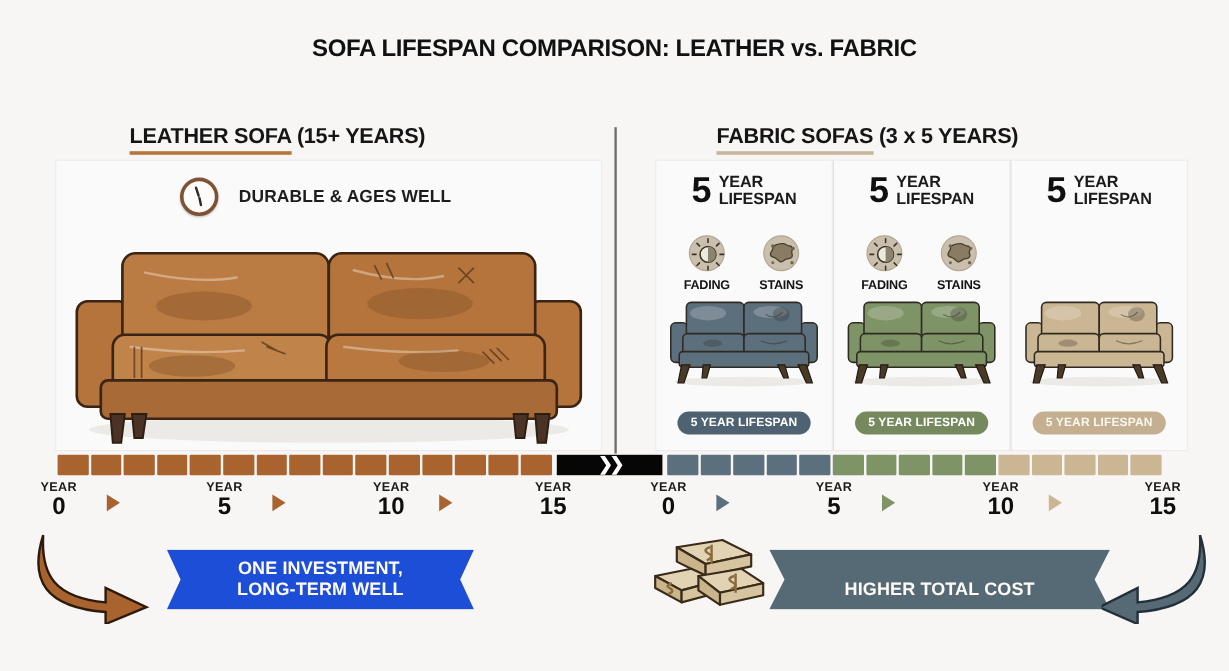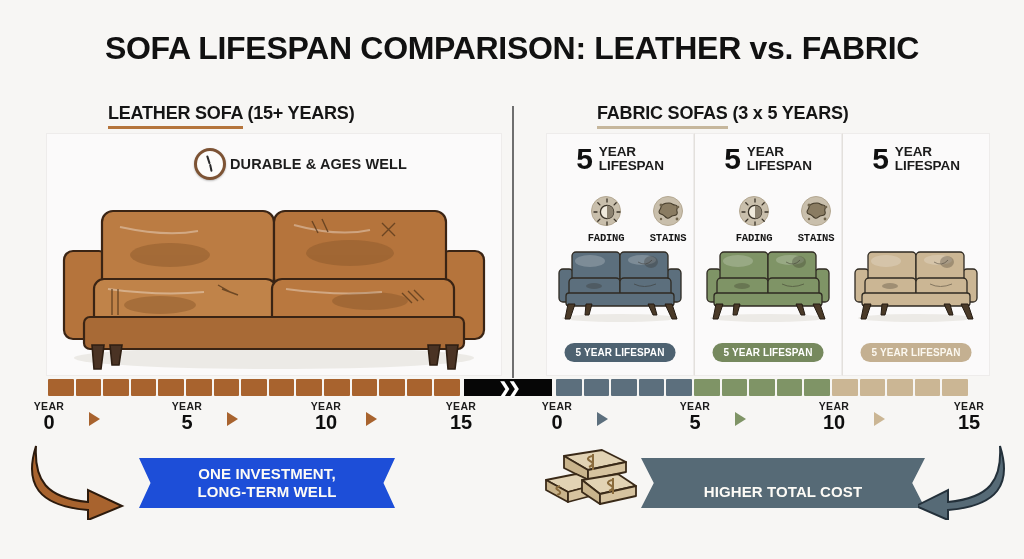--- a/index.html
+++ b/index.html
@@ -9,57 +9,57 @@
     font-family:"Liberation Sans", sans-serif;
     position:relative; overflow:hidden;
     -webkit-font-smoothing:antialiased;
   }
   .stage { position:absolute; inset:0; }
 
   
   .title {
     position:absolute; top:30px; left:0; width:1024px;
     text-align:center;
-    font-size:32px; font-weight:bold; letter-spacing:-0.3px;
+    font-size:20px; font-weight:bold; letter-spacing:-0.3px;
     color:#111111;
   }
 
   
   .sec-head { position:absolute; font-size:18px; font-weight:bold; color:#151515; letter-spacing:-0.2px; white-space:nowrap; }
   .sec-head .uline { border-bottom:3px solid #b5753c; padding-bottom:3px; }
   .sec-head.fabric .uline { border-bottom-color:#c6b79c; }
   #head-leather { top:103px; left:108px; }
   #head-fabric  { top:103px; left:597px; }
 
   
   .divider { position:absolute; left:512px; top:106px; width:2px; height:272px; background:#6f6f6f; }
 
   
   .panel-left {
     position:absolute; left:46px; top:133px; width:456px; height:243px;
     background:#fbfafa; border:1px solid #eeeceb;
   }
-  .clock-row { position:absolute; left:150px; top:148px; display:flex; align-items:center; gap:4px;margin-left:44px; }
+  .clock-row { position:absolute; left:150px; top:148px; display:flex; align-items:center; gap:17px; }
   .clock { width:32px; height:32px; border-radius:50%; background:#fdfcfa;
            border:3.5px solid #7d5334; position:relative; flex:none; box-shadow:0 1px 2px rgba(0,0,0,.25);}
   .clock::before, .clock::after { content:""; position:absolute; background:#2a2a2a; border-radius:1px; }
   .clock::before { width:1.8px; height:9px; left:50%; top:50%; margin-left:-0.9px; transform-origin:top center; transform:rotate(162deg); }
   .clock::after  { width:1.8px; height:8px; left:50%; top:50%; margin-left:-0.9px; transform-origin:top center; transform:rotate(-12deg); }
   .clock-label { font-size:14.5px; font-weight:bold; color:#1d1d1d; letter-spacing:0.1px; }
 
   .leather-sofa { position:absolute; left:50px; top:193px; width:448px; height:180px; }
 
   
   .fabric-grid { position:absolute; left:546px; top:133px; width:444px; height:243px; display:flex; }
   .fabcol { flex:1; position:relative; background:#fbfafa; border:1px solid #eeeceb; }
   .fabcol + .fabcol { border-left:1px solid #e3e0dc; }
   .span-row { position:absolute; top:11px; left:0; width:100%; display:flex; justify-content:center; align-items:center; gap:6px; }
   .span-num { font-size:30px; font-weight:bold; color:#101010; line-height:0.95; }
   .span-txt { font-size:13.5px; font-weight:bold; color:#1b1b1b; line-height:1.05; letter-spacing:-0.1px; }
-  .issues { position:absolute; top:62px; left:17px; width:100%; display:flex; justify-content:center; gap:18px;font-family:Liberation Mono, monospace; }
+  .issues { position:absolute; top:62px; left:0; width:100%; display:flex; justify-content:center; gap:18px; }
   .issue { width:44px; text-align:center; }
   .issue-ic { width:30px; height:30px; border-radius:50%; background:#c9bfac; margin:0 auto 6px;
               position:relative; border:1px solid #b4a892; }
   .issue-lb { font-size:10.5px; font-weight:bold; color:#141414; letter-spacing:-0.2px; }
   .fab-sofa { position:absolute; left:50%; transform:translateX(-50%); top:112px; width:128px; height:78px; }
   .pill { position:absolute; bottom:13px; left:50%; transform:translateX(-50%);
           padding:4px 11px; border-radius:11px; font-size:10px; font-weight:bold;
           color:#ffffff; white-space:nowrap; letter-spacing:0.1px; }
 
   

